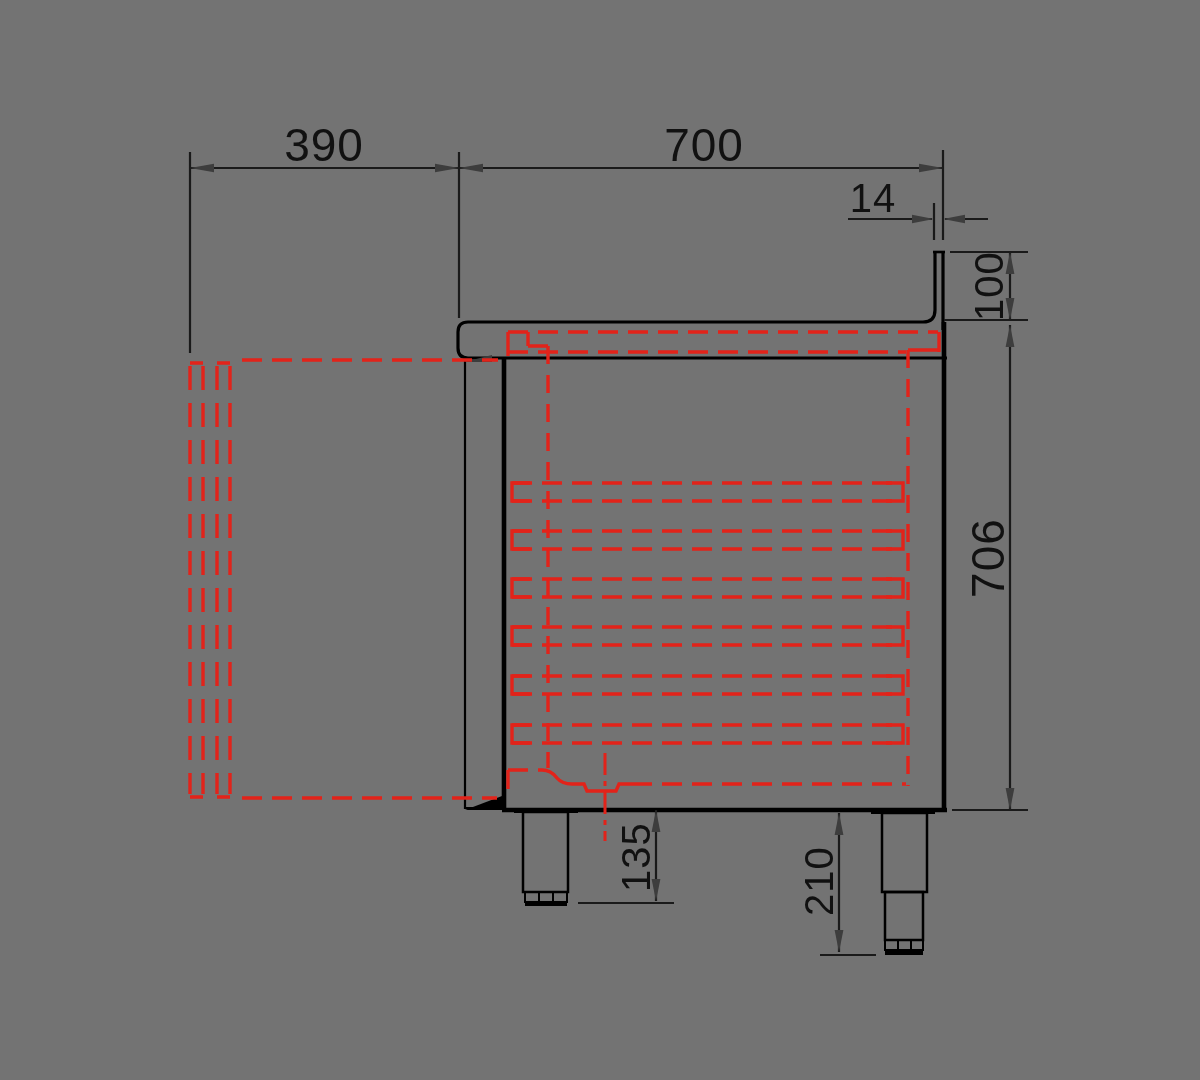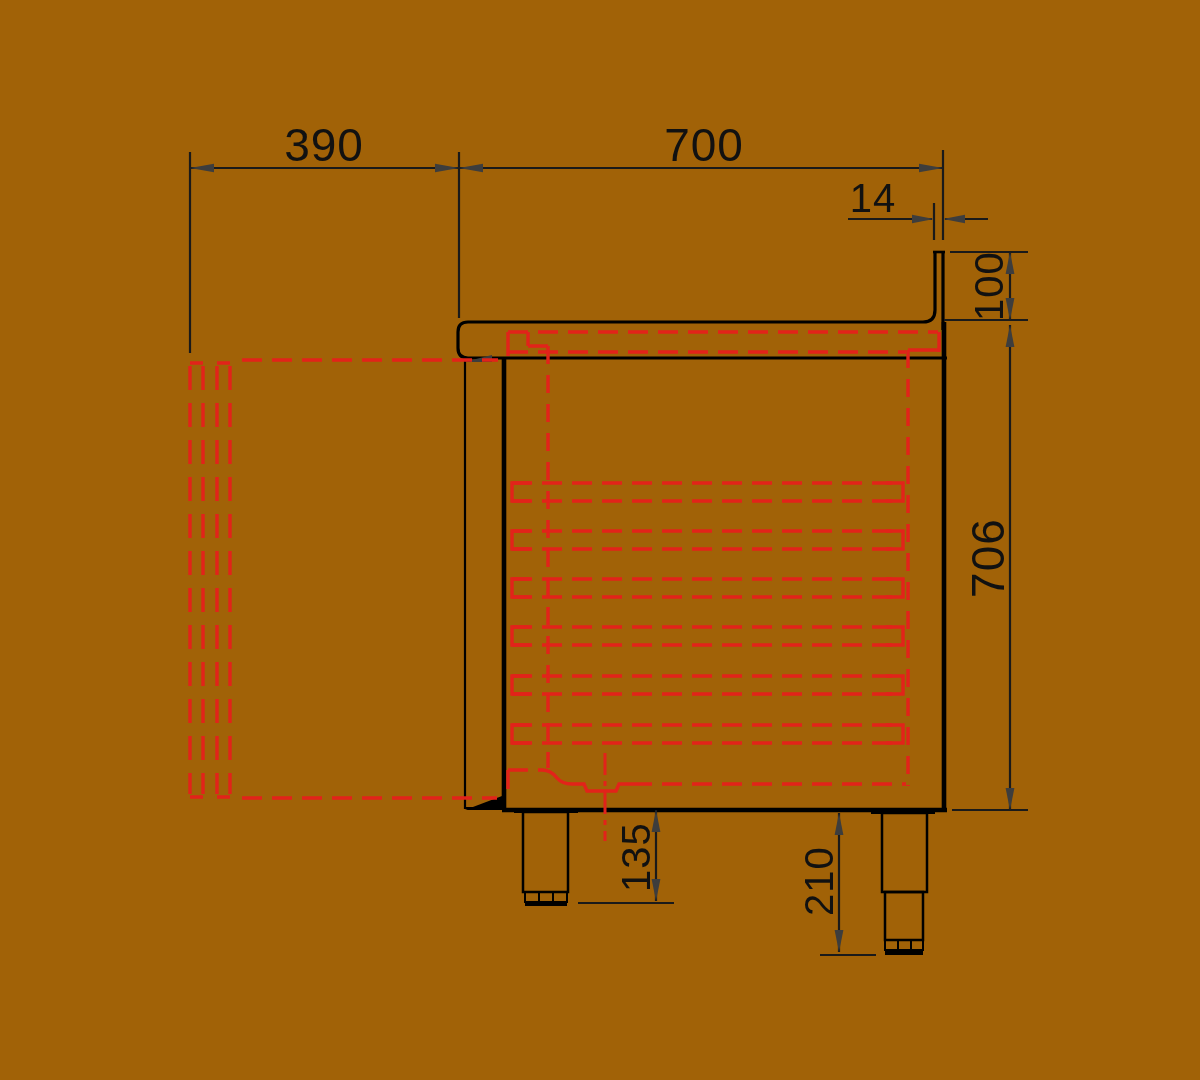--- a/index.html
+++ b/index.html
@@ -1,16 +1,16 @@
 <!DOCTYPE html>
 <html><head>
 <meta charset="utf-8">
 <style>
   html,body{margin:0;padding:0;background:#ffffff;}
-  .stage{position:relative;width:1200px;height:1080px;background:#a16207;overflow:hidden;}
+  .stage{position:relative;width:1200px;height:1080px;background:#737373;overflow:hidden;}
   svg{position:absolute;left:0;top:0;}
   text{font-family:"Liberation Sans", sans-serif;fill:#111111;}
   .dimnum{font-size:46px;letter-spacing:1px;}
   .dimnum-s{font-size:40px;letter-spacing:1px;}
   .blk{stroke:#000000;fill:none;}
   .dim{stroke:#1a1a1a;stroke-width:2.2;fill:none;}
   .arr{fill:#3d3d3d;stroke:none;}
   .red{stroke:#e2231a;fill:none;stroke-width:3.4;}
   .rdash{stroke-dasharray:20 10;}
   .rdashv{stroke-dasharray:18 11;}

